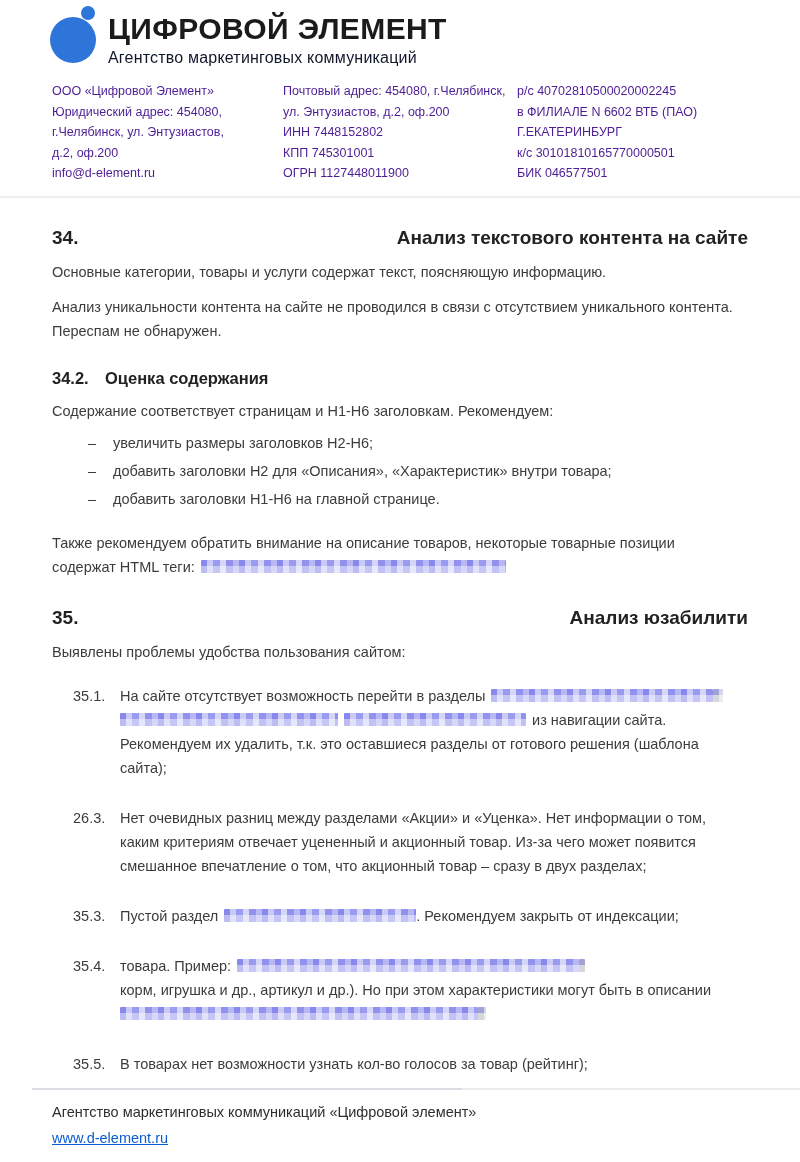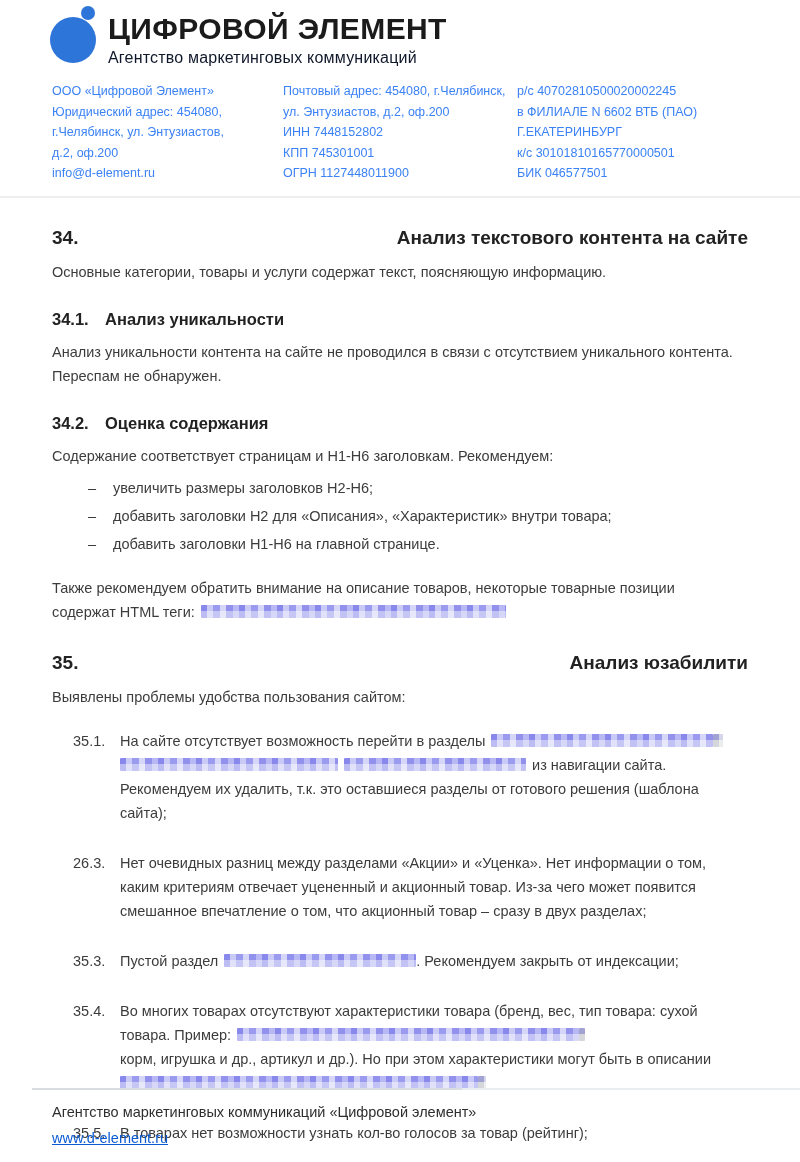--- a/index.html
+++ b/index.html
@@ -9,21 +9,21 @@
     box-sizing:border-box;padding:6px 52px 0;overflow:hidden;
   }
   
   .brand{display:flex;align-items:flex-start;}
   .logo{position:relative;width:52px;height:64px;flex:0 0 auto;margin-left:-2px;}
   .logo-big{position:absolute;left:0;top:11px;width:46px;height:46px;border-radius:50%;background:#2e75d9;}
   .logo-small{position:absolute;left:31px;top:0;width:14px;height:14px;border-radius:50%;background:#2e75d9;}
   .brand-text{padding-top:7px;padding-left:6px;}
   .brand-title{font-size:30px;font-weight:700;color:#1b1b1b;letter-spacing:.4px;line-height:1.05;}
   .brand-subtitle{font-size:16px;color:#0f172a;margin-top:4px;letter-spacing:.2px;}
-  .contact-row{display:flex;margin-top:11px;font-size:12.5px;line-height:20.5px;color:#3b82f6;}
+  .contact-row{display:flex;margin-top:11px;font-size:12.5px;line-height:20.5px;color:#4c1d95;}
   .c1{width:231px;}
   .c2{width:234px;}
   .c3{flex:1;}
   .divider-top{border:none;border-top:2px solid #eceef0;margin:12px -52px 0;}
   
   .h1{display:flex;font-size:19px;font-weight:700;color:#222;margin:29px 0 0;justify-content:space-between;}
   .h1 .num{width:38px;flex:0 0 auto;}
   .h2{display:flex;font-size:16.5px;font-weight:700;color:#222;margin:26px 0 0;}
   .h2 .num{width:53px;flex:0 0 auto;}
   .para{margin:11px 0 0;font-size:14.5px;line-height:24px;color:#3c3c3c;}
@@ -105,24 +105,20 @@
   <main>
 
     <div class="h1">
       <span class="num">34.</span>
       <span>Анализ текстового контента на сайте</span>
     </div>
     <p class="para">
       <span class="line">Основные категории, товары и услуги содержат текст, поясняющую информацию.</span>
     </p>
 
-    <div class="h2">
-      <span class="num">34.1.</span>
-      <span>Анализ уникальности</span>
-    </div>
     <p class="para">
       <span class="line">Анализ уникальности контента на сайте не проводился в связи с отсутствием уникального контента.</span>
       <span class="line">Переспам не обнаружен.</span>
     </p>
 
     <div class="h2">
       <span class="num">34.2.</span>
       <span>Оценка содержания</span>
     </div>
     <p class="para">
@@ -192,21 +188,20 @@
           <span class="line">
             <span>Пустой раздел</span>
             <span class="redacted w192 gap-s"></span><span>. Рекомендуем закрыть от индексации;</span>
           </span>
         </div>
       </div>
 
       <div class="item">
         <div class="item-num">35.4.</div>
         <div class="item-body">
-          <span class="line">Во многих товарах отсутствуют характеристики товара (бренд, вес, тип товара: сухой</span>
           <span class="line">
             <span>товара. Пример:</span>
             <span class="redacted w342 gap-s"></span><span class="redacted gray w6"></span>
           </span>
           <span class="line">корм, игрушка и др., артикул и др.). Но при этом характеристики могут быть в описании</span>
           <span class="line">
             <span class="redacted w358"></span><span class="redacted gray w8"></span>
           </span>
         </div>
       </div>

